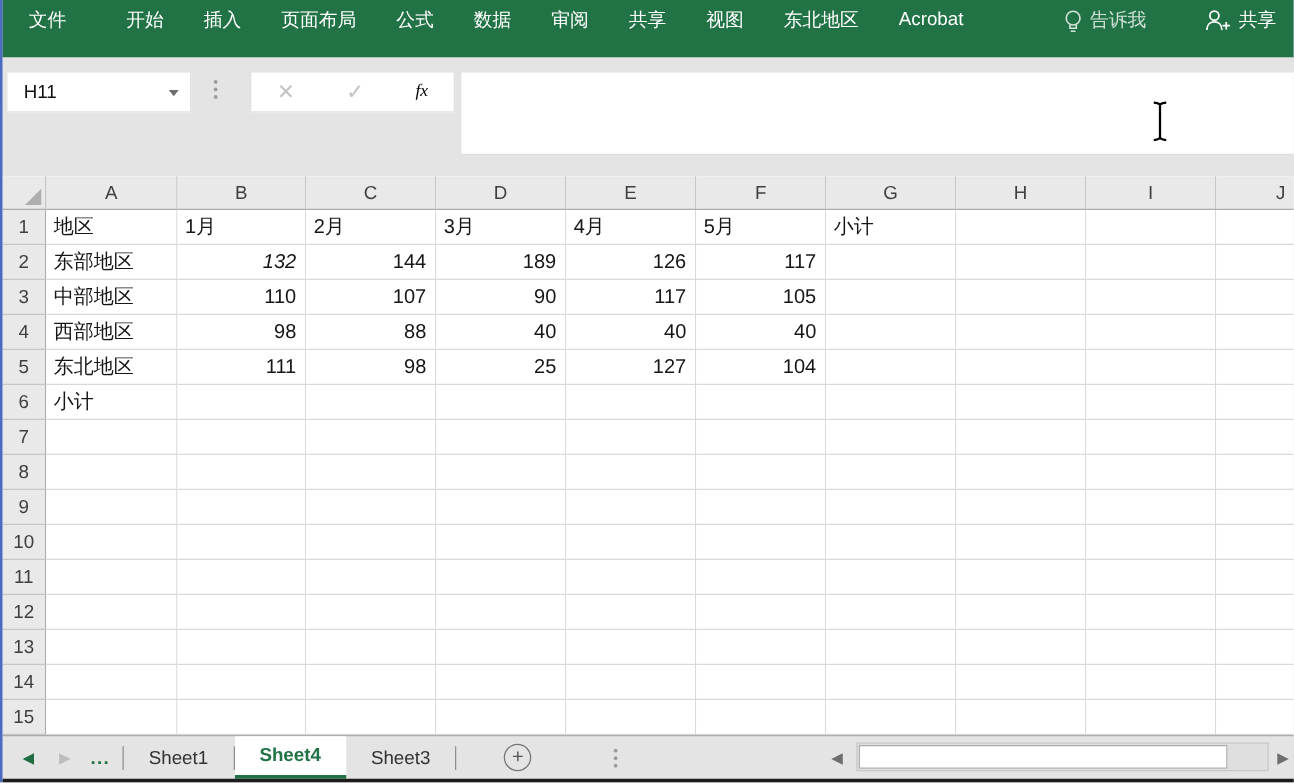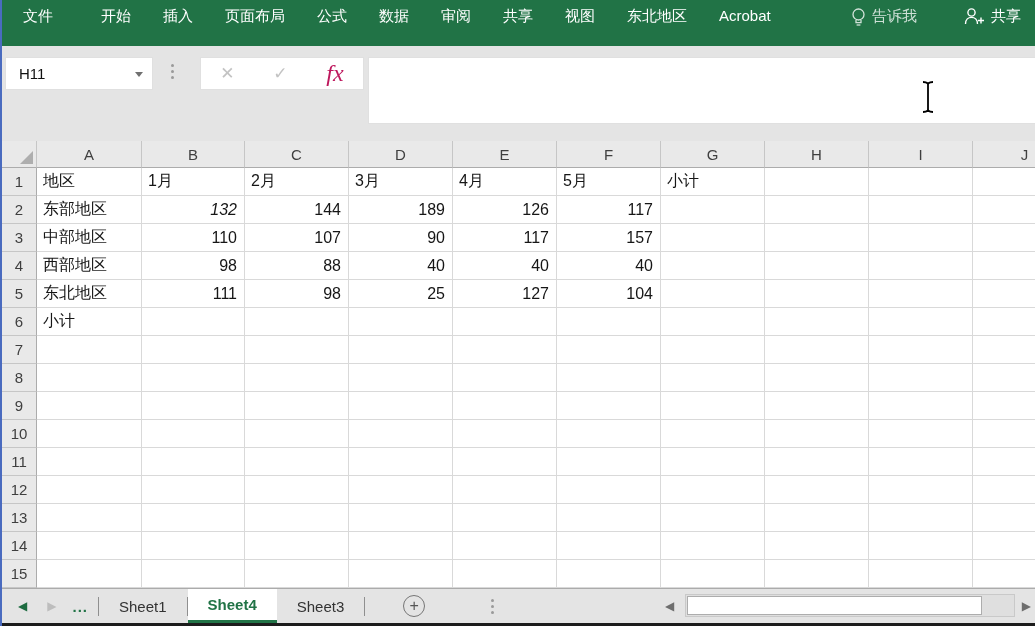--- a/index.html
+++ b/index.html
@@ -23,21 +23,21 @@
   .share .glabel { margin-left:6px; }
 
   
   .chrome { position:absolute; top:46px; left:2px; right:0; height:95px; background:#E4E4E4; }
   .name-box { position:absolute; left:3px; top:11px; width:148px; height:33px; background:#fff; border:1px solid #E0E0E0; display:flex; align-items:center; padding-left:13px; font-size:15px; color:#111; }
   .name-caret { position:absolute; right:9px; top:14px; width:0; height:0; border-left:4px solid transparent; border-right:4px solid transparent; border-top:5px solid #707070; }
   .vdots { position:absolute; left:169px; top:18px; display:flex; flex-direction:column; gap:3px; }
   .vdots i { width:3px; height:3px; border-radius:50%; background:#9a9a9a; }
   .fx-box { position:absolute; left:198px; top:11px; width:164px; height:33px; background:#fff; border:1px solid #E0E0E0; display:flex; align-items:center; justify-content:space-around; }
   .btn-cancel, .btn-enter { color:#C3C3C3; font-size:17px; font-weight:bold; cursor:default; }
-  .btn-fx { font-family:"Liberation Serif","DejaVu Serif",serif; font-style:italic; font-size:24px; color:#be185d; cursor:default; }
+  .btn-fx { font-family:"Liberation Serif","DejaVu Serif",serif; font-style:italic; font-size:14px; color:#000000; cursor:default; }
   .formula-input { position:absolute; left:366px; top:11px; width:700px; height:67px; background:#fff; border:1px solid #E0E0E0; font-size:15px; }
   .ibeam { position:absolute; left:919px; top:80px; z-index:40; }
 
   
   .grid { position:absolute; left:2px; top:141px; width:1033px; height:447px; background:#fff; overflow:hidden; }
   .g-row { display:flex; }
   .g-hcell { height:27px; background:#E9E9E9; border-right:1px solid #C6C6C6; border-bottom:1px solid #ACACAC; display:flex; align-items:center; justify-content:center; color:#3F3F3F; font-size:15px; flex:none; }
   .g-corner { position:relative; }
   .sel-all-tri { position:absolute; right:3px; bottom:3px; width:0; height:0; border-left:13px solid transparent; border-bottom:13px solid #AEAEAE; }
   .g-rowhdr { width:35px; height:28px; background:#E9E9E9; border-right:1px solid #ACACAC; border-bottom:1px solid #C6C6C6; display:flex; align-items:center; justify-content:center; color:#3F3F3F; font-size:15px; flex:none; }
@@ -174,21 +174,21 @@
         <div class="g-cell" style="width: 104px;"></div>
         <div class="g-cell" style="width: 104px;"></div>
       </div>
       <div class="g-row">
         <div class="g-rowhdr">3</div>
         <div class="g-cell" style="width: 105px;">中部地区</div>
         <div class="g-cell num" style="width: 103px;">110</div>
         <div class="g-cell num" style="width: 104px;">107</div>
         <div class="g-cell num" style="width: 104px;">90</div>
         <div class="g-cell num" style="width: 104px;">117</div>
-        <div class="g-cell num" style="width: 104px;">157</div>
+        <div class="g-cell num" style="width: 104px;">105</div>
         <div class="g-cell" style="width: 104px;"></div>
         <div class="g-cell" style="width: 104px;"></div>
         <div class="g-cell" style="width: 104px;"></div>
         <div class="g-cell" style="width: 104px;"></div>
       </div>
       <div class="g-row">
         <div class="g-rowhdr">4</div>
         <div class="g-cell" style="width: 105px;">西部地区</div>
         <div class="g-cell num" style="width: 103px;">98</div>
         <div class="g-cell num" style="width: 104px;">88</div>

